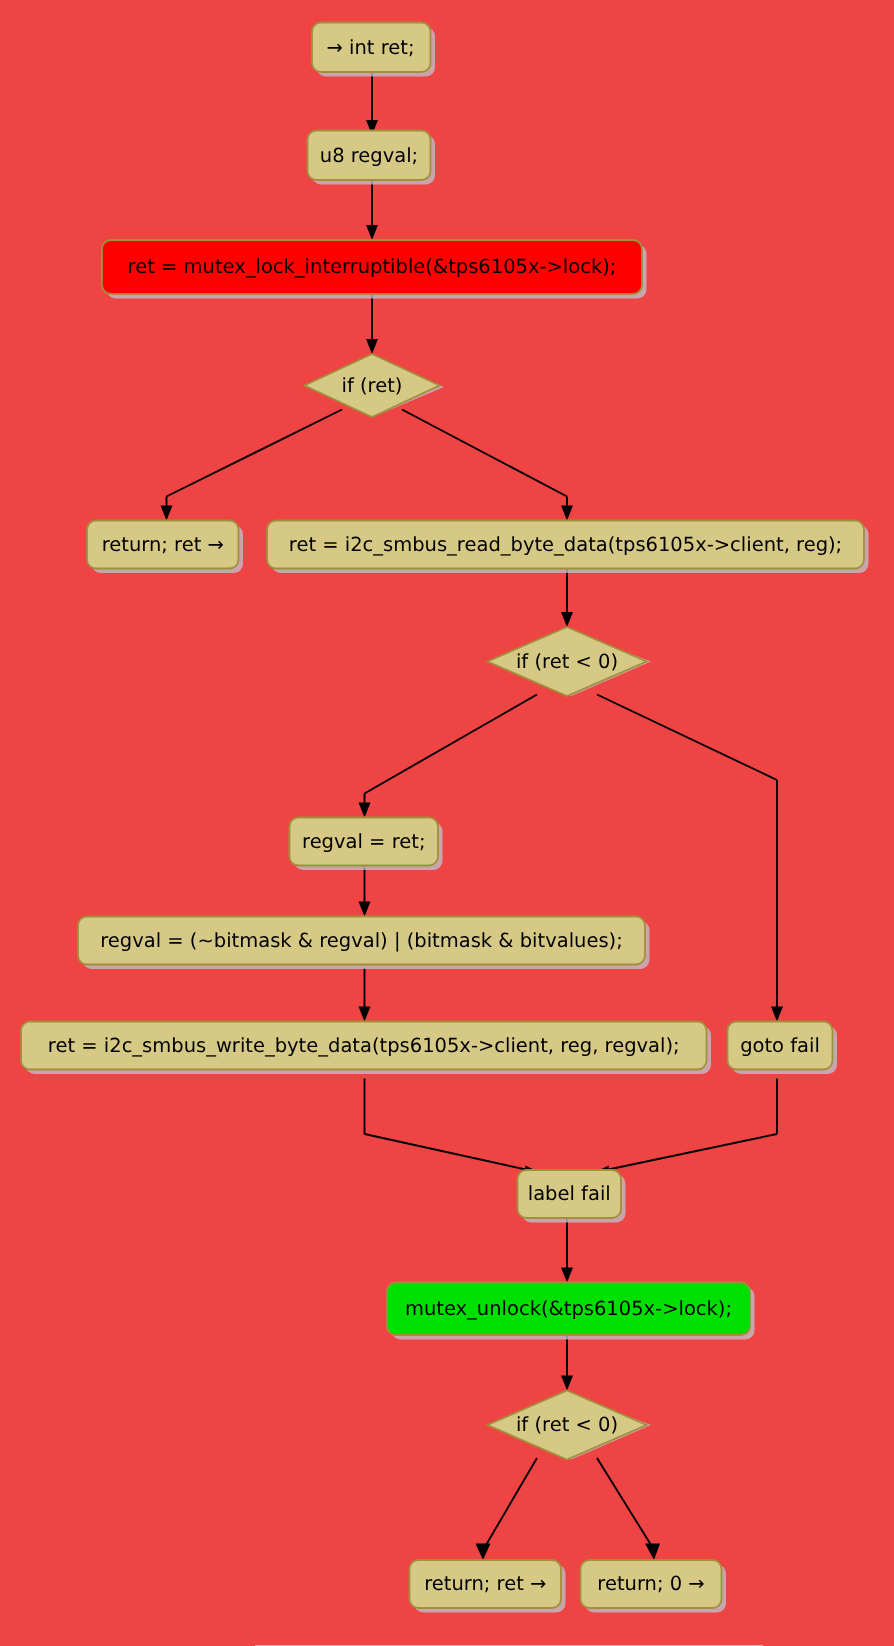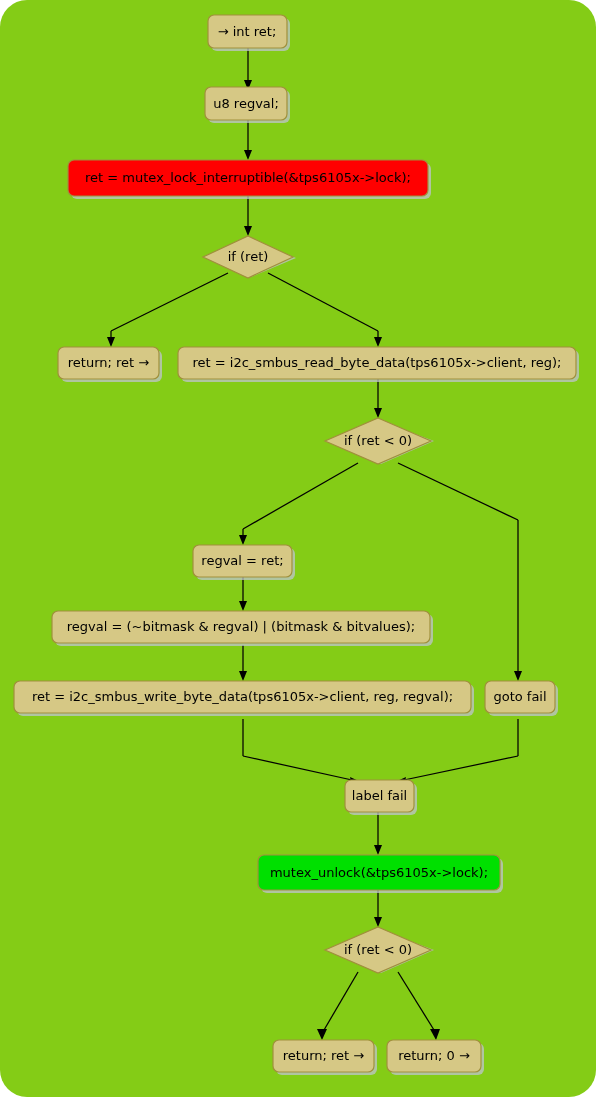--- a/index.html
+++ b/index.html
@@ -7,23 +7,22 @@
     padding: 0;
     background: #ffffff;
   }
   body {
     font-family: "DejaVu Sans", sans-serif;
   }
   #diagram-root {
     position: relative;
     width: 596px;
     height: 1097px;
-    background: #84cc16;
+    background: #ef4444;
     overflow: hidden;
-    border-radius: 27px;
   }
   svg#flow {
     position: absolute;
     top: 0;
     left: 0;
     width: 596px;
     height: 1097px;
     display: block;
   }
   .node-text {

